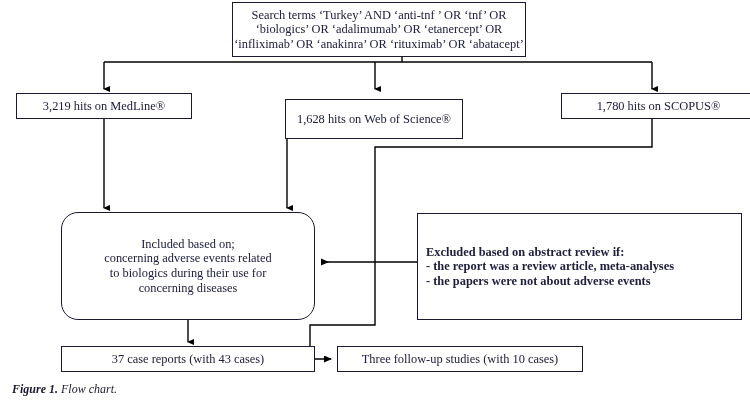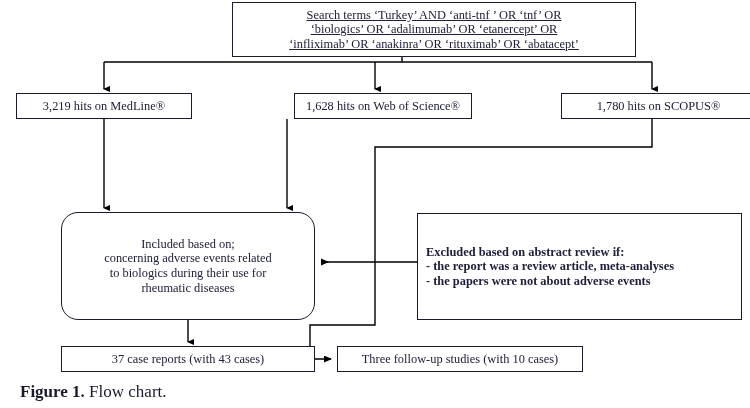--- a/index.html
+++ b/index.html
@@ -61,38 +61,36 @@
     align-items: flex-start;
     text-align: left;
     padding: 4px 8px;
     font-weight: bold;
   }
 
   
   #node-search-terms {
     left: 232px;
     top: 2px;
-    width: 404px;
+    width: 294px;
     height: 55px;
-    text-decoration: underline;
   }
 
   
   #node-medline {
     left: 16px;
     top: 93px;
     width: 176px;
     height: 26px;
   }
   #node-web-of-science {
     left: 285px;
-    top: 93px;
+    top: 99px;
     width: 178px;
-    height: 26px;
-    margin-left: 9px;
+    height: 40px;
   }
   #node-scopus {
     left: 561px;
     top: 93px;
     width: 195px;
     height: 26px;
   }
 
   
   #node-included {
@@ -125,24 +123,25 @@
 
   .hang {
     display: block;
     padding-left: 10px;
     text-indent: -10px;
     white-space: normal;
   }
 
   #figure-caption {
     position: absolute;
-    left: 20px;
+    left: 12px;
     top: 382px;
-    font-size: 17px;
+    font-size: 12px;
     color: #1a1a2e;
+    font-style: italic;
   }
   #figure-caption .cap-label {
     font-weight: bold;
   }
   #figure-caption .cap-text {
     font-weight: normal;
   }
 </style>
 </head>
 <body>
@@ -201,21 +200,21 @@
   </div>
 
   <div class="node center" id="node-scopus">
     <span class="line">1,780 hits on SCOPUS®</span>
   </div>
 
   <div class="node center" id="node-included">
     <span class="line">Included based on;</span>
     <span class="line">concerning adverse events related</span>
     <span class="line">to biologics during their use for</span>
-    <span class="line">rheumatic diseases</span>
+    <span class="line">concerning diseases</span>
   </div>
 
   <div class="node leftal" id="node-excluded">
     <span class="line">Excluded based on abstract review if:</span>
     <span class="hang">-  the report was a review article, meta-analyses</span>
     <span class="hang">-  the papers were not about adverse events</span>
   </div>
 
   <div class="node center" id="node-case-reports">
     <span class="line">37 case reports (with 43 cases)</span>

